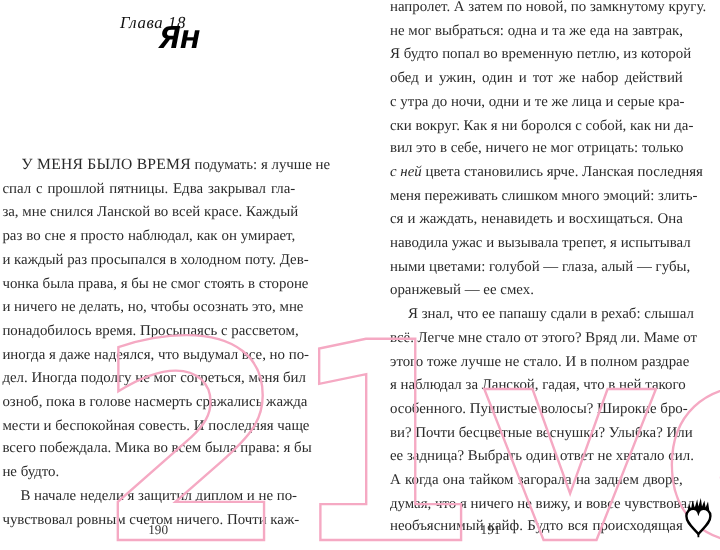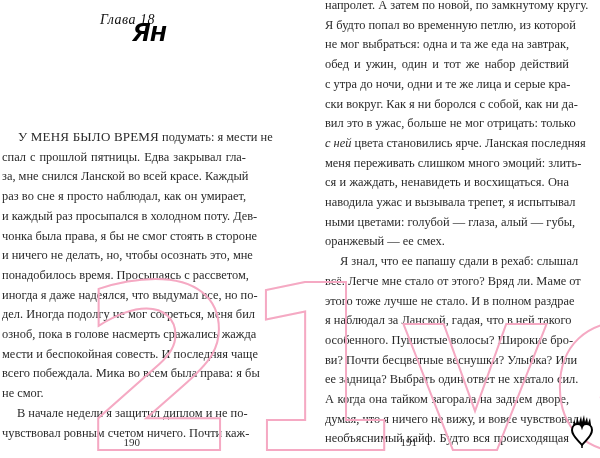--- a/index.html
+++ b/index.html
@@ -59,55 +59,55 @@
 </style>
 </head>
 <body>
 
 <div class="page page-left">
   <div class="chapter-label">Глава 18</div>
   <div class="chapter-name">Ян</div>
 
   <div class="text-block">
     <p>
-      <span class="line"><span class="smallcaps">У МЕНЯ БЫЛО ВРЕМЯ</span><span> подумать: я мести не</span></span>
+      <span class="line"><span class="smallcaps">У МЕНЯ БЫЛО ВРЕМЯ</span><span> подумать: я лучше не</span></span>
       <span class="line">спал с прошлой пятницы. Едва закрывал гла-</span>
       <span class="line">за, мне снился Ланской во всей красе. Каждый</span>
       <span class="line">раз во сне я просто наблюдал, как он умирает,</span>
       <span class="line">и каждый раз просыпался в холодном поту. Дев-</span>
       <span class="line">чонка была права, я бы не смог стоять в стороне</span>
       <span class="line">и ничего не делать, но, чтобы осознать это, мне</span>
       <span class="line">понадобилось время. Просыпаясь с рассветом,</span>
       <span class="line">иногда я даже надеялся, что выдумал все, но по-</span>
       <span class="line">дел. Иногда подолгу не мог согреться, меня бил</span>
       <span class="line">озноб, пока в голове насмерть сражались жажда</span>
       <span class="line">мести и беспокойная совесть. И последняя чаще</span>
       <span class="line">всего побеждала. Мика во всем была права: я бы</span>
-      <span class="line last">не смог.</span>
+      <span class="line last">не будто.</span>
     </p>
     <p>
       <span class="line" style="padding-left:15px">В начале недели я защитил диплом и не по-</span>
       <span class="line">чувствовал ровным счетом ничего. Почти каж-</span>
 
     </p>
   </div>
 
   <div class="page-number">190</div>
 </div>
 
 <div class="page page-right">
   <div class="text-block">
     <p>
       <span class="line">напролет. А затем по новой, по замкнутому кругу.</span>
+      <span class="line">не мог выбраться: одна и та же еда на завтрак,</span>
       <span class="line">Я будто попал во временную петлю, из которой</span>
-      <span class="line">не мог выбраться: одна и та же еда на завтрак,</span>
       <span class="line">обед и ужин, один и тот же набор действий</span>
       <span class="line">с утра до ночи, одни и те же лица и серые кра-</span>
       <span class="line">ски вокруг. Как я ни боролся с собой, как ни да-</span>
-      <span class="line">вил это в ужас, больше не мог отрицать: только</span>
+      <span class="line">вил это в себе, ничего не мог отрицать: только</span>
       <span class="line"><span class="em">с ней</span><span> цвета становились ярче. Ланская последняя</span></span>
       <span class="line">меня переживать слишком много эмоций: злить-</span>
       <span class="line">ся и жаждать, ненавидеть и восхищаться. Она</span>
       <span class="line">наводила ужас и вызывала трепет, я испытывал</span>
       <span class="line">ными цветами: голубой — глаза, алый — губы,</span>
       <span class="line last">оранжевый — ее смех.</span>
     </p>
     <p>
       <span class="line" style="padding-left:15px">Я знал, что ее папашу сдали в рехаб: слышал</span>
       <span class="line">всё. Легче мне стало от этого? Вряд ли. Маме от</span>

